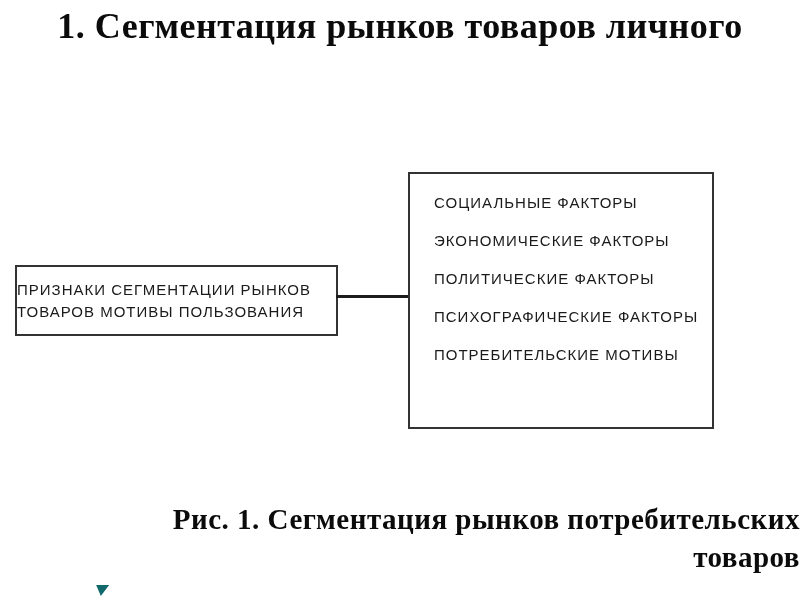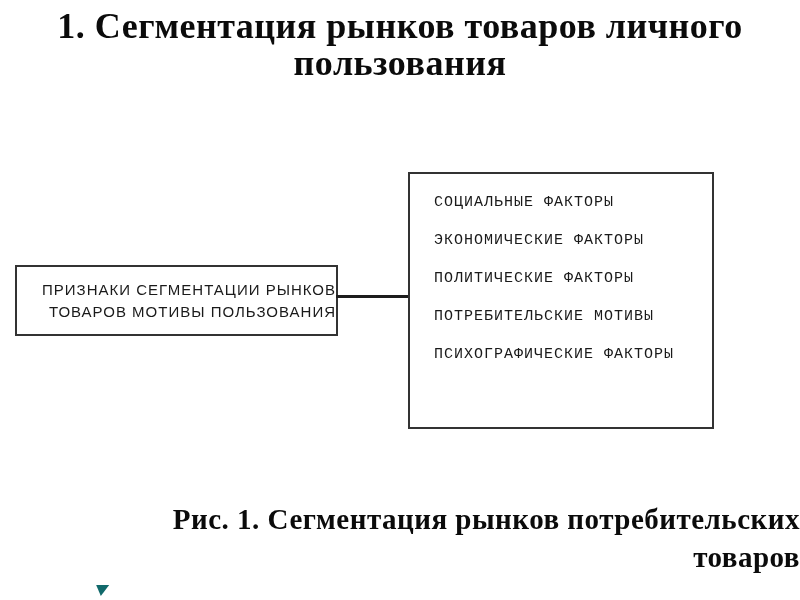--- a/index.html
+++ b/index.html
@@ -37,21 +37,21 @@
     left: 15px;
     top: 265px;
     width: 323px;
     height: 71px;
     box-sizing: border-box;
     border: 2px solid #333333;
     background: #ffffff;
     display: flex;
     flex-direction: column;
     justify-content: center;
-    align-items: flex-end;
+    align-items: flex-start;
     text-align: center;
     font-size: 15px;
     line-height: 22px;
     letter-spacing: 1px;
     color: #1a1a1a;
   }
 
   .connector {
     position: absolute;
     left: 336px;
@@ -64,21 +64,20 @@
   .right-box {
     position: absolute;
     left: 408px;
     top: 172px;
     width: 306px;
     height: 257px;
     box-sizing: border-box;
     border: 2px solid #333333;
     background: #ffffff;
     padding: 10px 0 0 24px;
-    font-family: Liberation Mono, monospace;
   }
   .right-box .factor-item {
     font-size: 15px;
     line-height: 38px;
     letter-spacing: 1px;
     color: #1a1a1a;
     white-space: nowrap;
   }
 
   
@@ -109,38 +108,37 @@
     transform: skewX(-12deg);
   }
 </style>
 </head>
 <body>
 
 <div class="page">
 
   <div class="title">
     <div>1. Сегментация рынков товаров личного</div>
-    <div>пользования</div>
   </div>
 
   <div>
 
     <div class="left-box">
       <div>ПРИЗНАКИ СЕГМЕНТАЦИИ РЫНКОВ</div>
       <div>ТОВАРОВ МОТИВЫ ПОЛЬЗОВАНИЯ</div>
     </div>
 
     <div class="connector"></div>
 
     <div class="right-box">
       <div class="factor-item">СОЦИАЛЬНЫЕ ФАКТОРЫ</div>
       <div class="factor-item">ЭКОНОМИЧЕСКИЕ ФАКТОРЫ</div>
       <div class="factor-item">ПОЛИТИЧЕСКИЕ ФАКТОРЫ</div>
+      <div class="factor-item">ПСИХОГРАФИЧЕСКИЕ ФАКТОРЫ</div>
       <div class="factor-item">ПОТРЕБИТЕЛЬСКИЕ МОТИВЫ</div>
-      <div class="factor-item">ПСИХОГРАФИЧЕСКИЕ ФАКТОРЫ</div>
     </div>
 
   </div>
 
   <div class="caption">
     <div>Рис. 1. Сегментация рынков потребительских</div>
     <div>товаров</div>
   </div>
 
   <div class="pointer-mark"></div>

